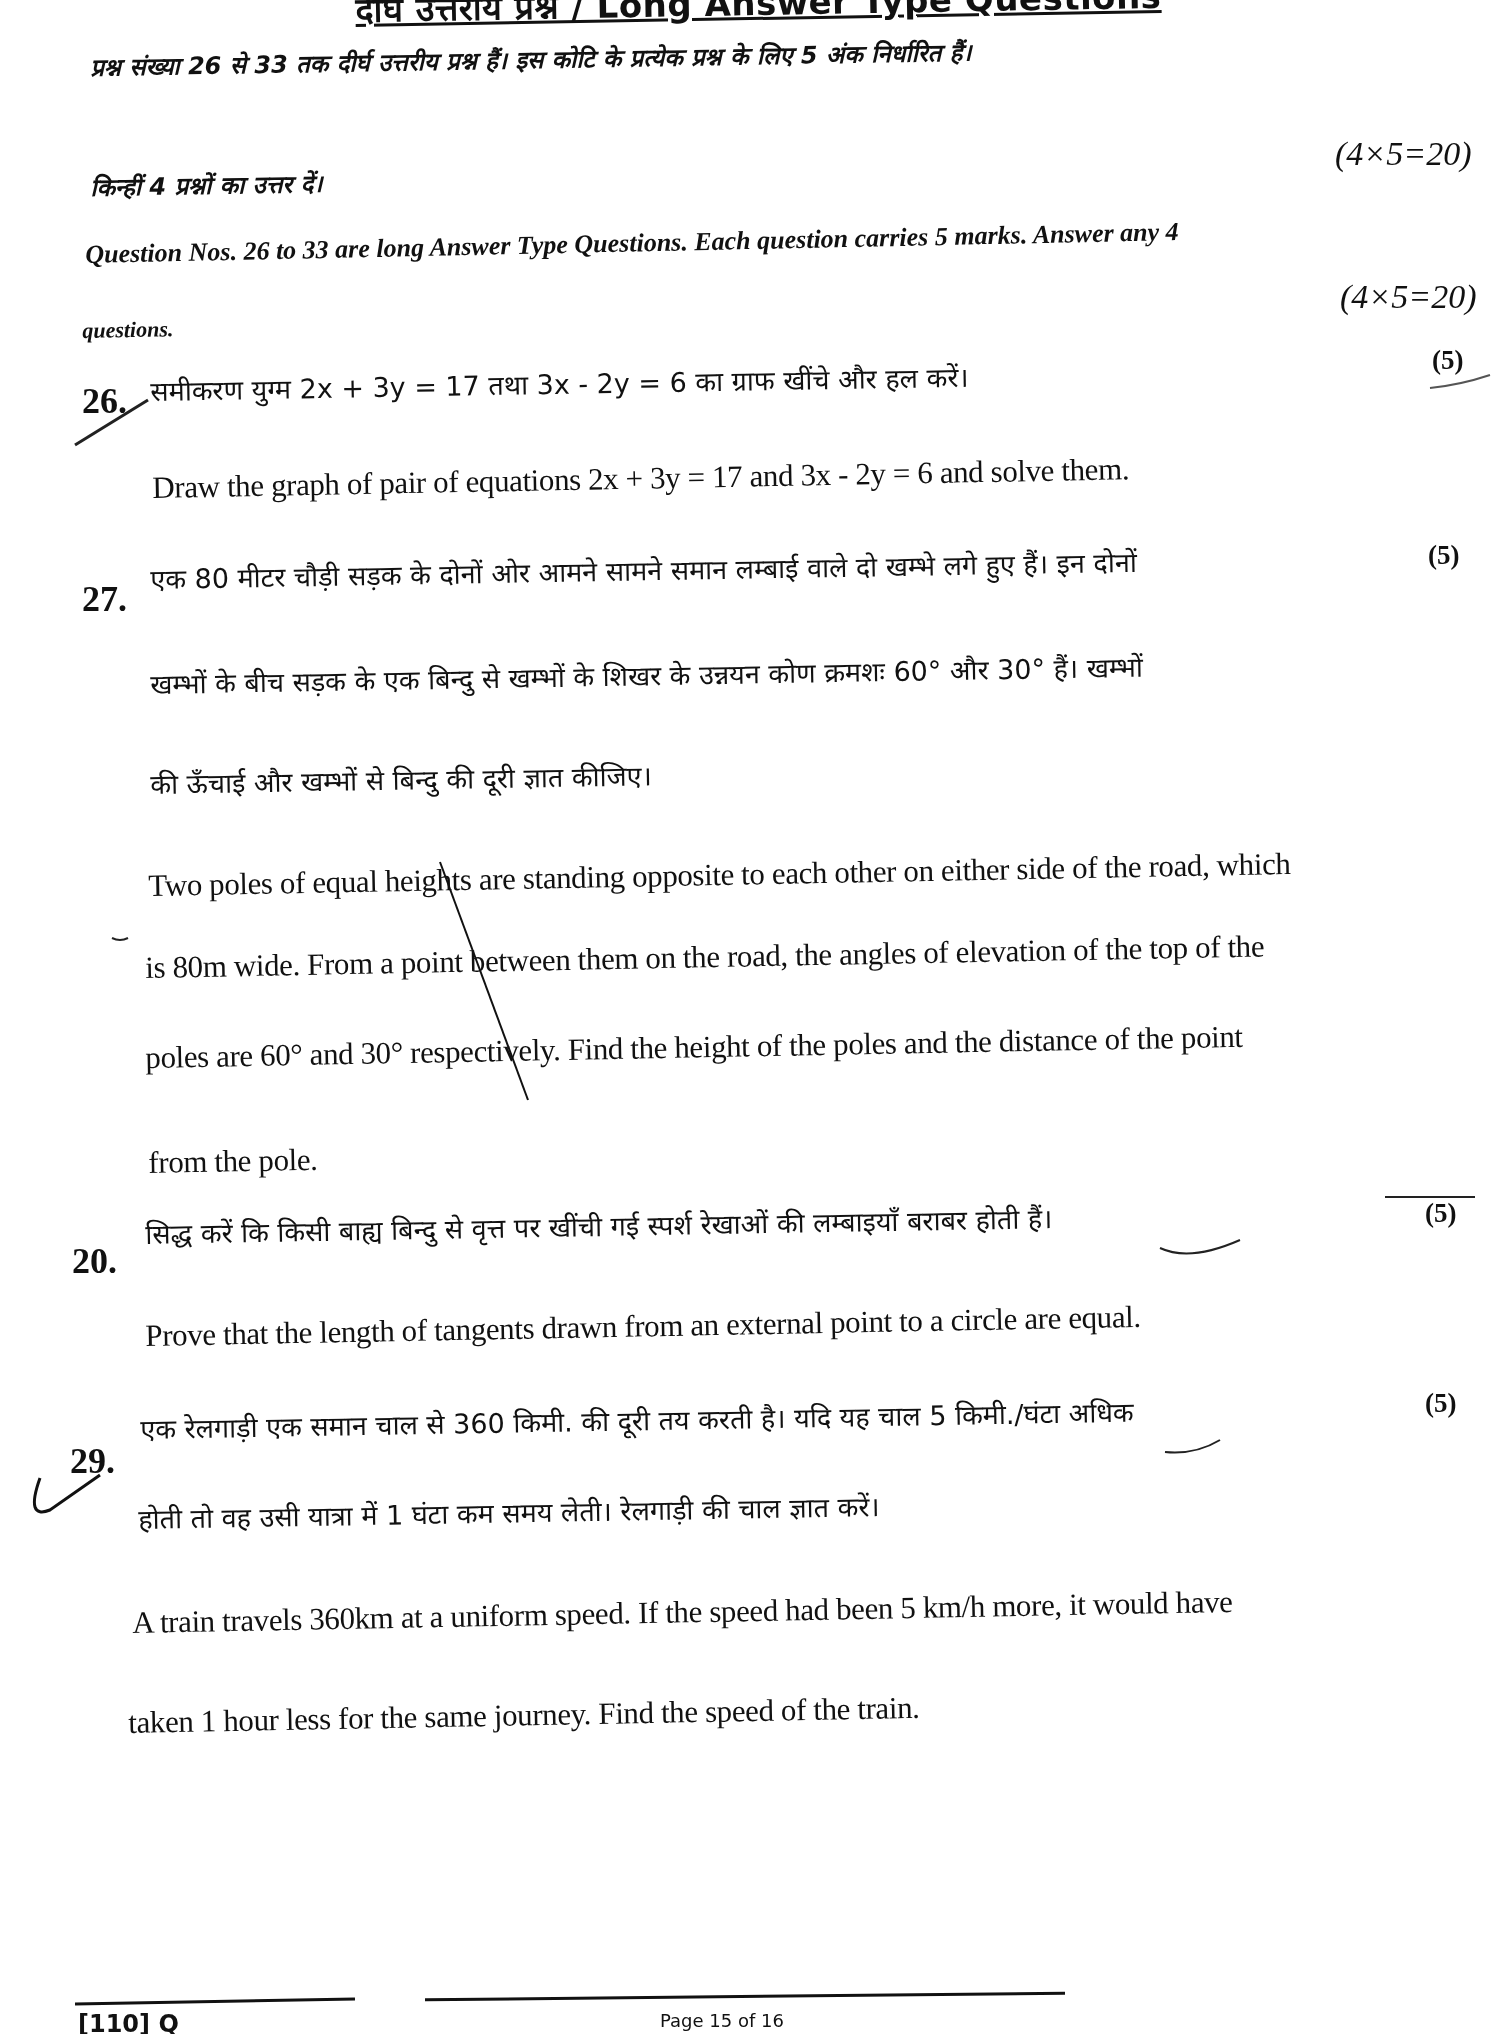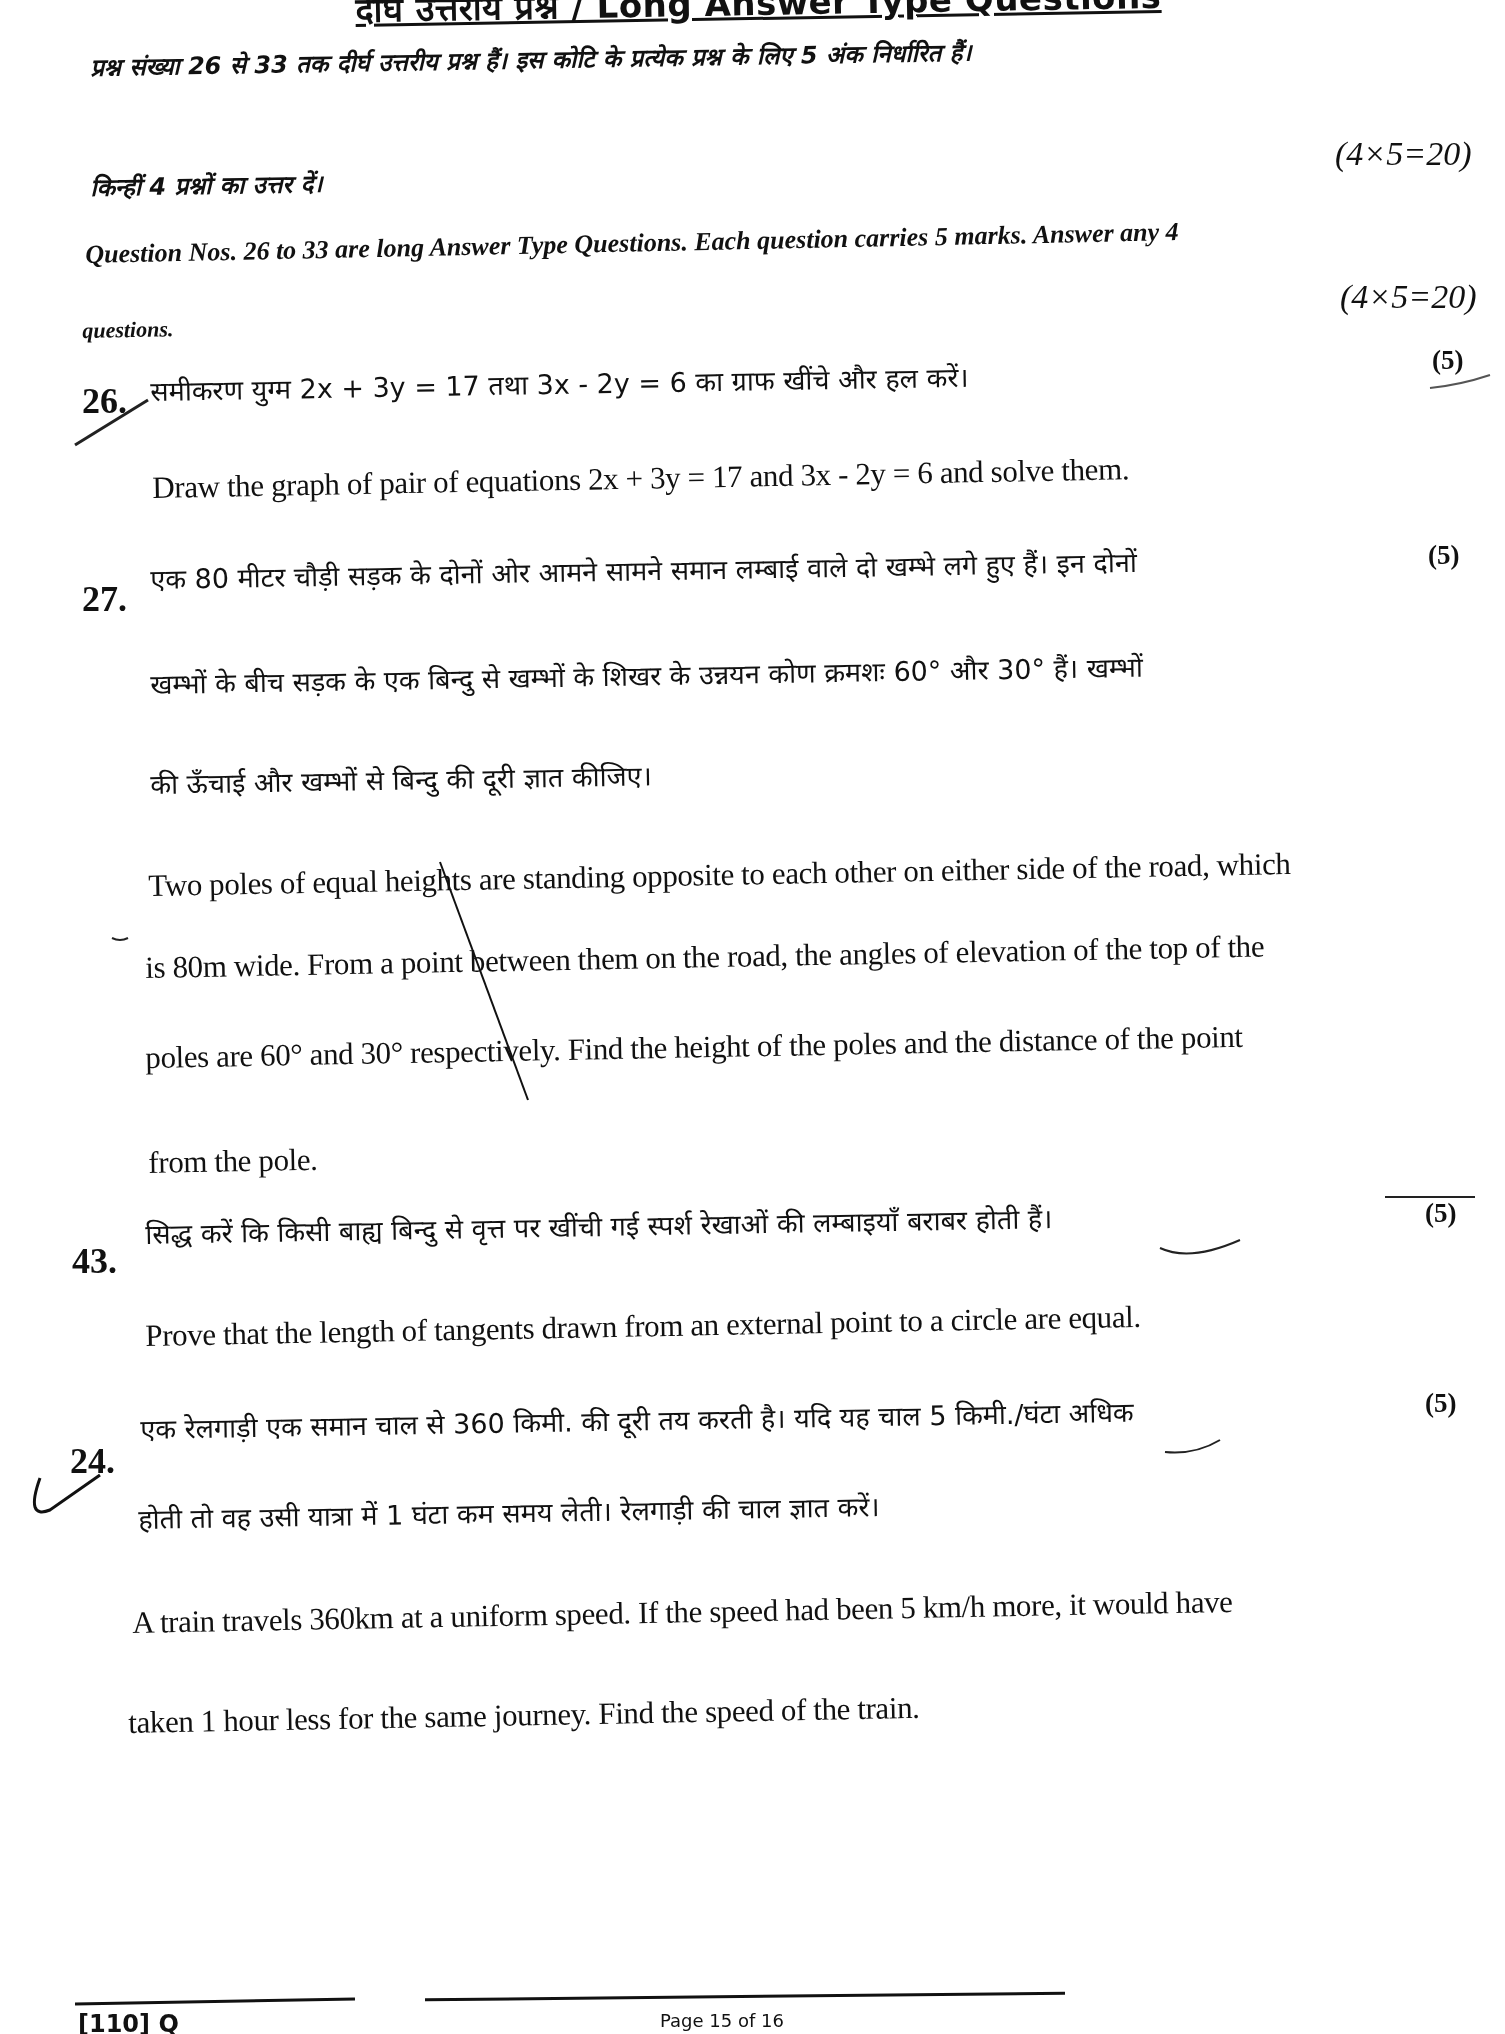--- a/index.html
+++ b/index.html
@@ -48,28 +48,28 @@
     <div class="abs serif mk" style="left:1428px; top:540px;">(5)</div>
     <div class="abs sans qhi" style="left:150px; top:665px;">खम्भों के बीच सड़क के एक बिन्दु से खम्भों के शिखर के उन्नयन कोण क्रमशः 60° और 30° हैं। खम्भों</div>
     <div class="abs sans qhi" style="left:150px; top:765px;">की ऊँचाई और खम्भों से बिन्दु की दूरी ज्ञात कीजिए।</div>
     <div class="abs serif qen" style="left:148px; top:868px;">Two poles of equal heights are standing opposite to each other on either side of the road, which</div>
     <div class="abs serif qen" style="left:145px; top:950px;">is 80m wide. From a point between them on the road, the angles of elevation of the top of the</div>
     <div class="abs serif qen" style="left:145px; top:1040px;">poles are 60° and 30° respectively. Find the height of the poles and the distance of the point</div>
     <div class="abs serif qen" style="left:148px; top:1145px;">from the pole.</div>
   </div>
 
   <div>
-    <div class="abs serif qnum" style="left:72px; top:1240px;">43.</div>
+    <div class="abs serif qnum" style="left:72px; top:1240px;">20.</div>
     <div class="abs sans qhi" style="left:145px; top:1215px;">सिद्ध करें कि किसी बाह्य बिन्दु से वृत्त पर खींची गई स्पर्श रेखाओं की लम्बाइयाँ बराबर होती हैं।</div>
     <div class="abs serif mk" style="left:1425px; top:1198px;">(5)</div>
     <div class="abs serif qen" style="left:145px; top:1318px;">Prove that the length of tangents drawn from an external point to a circle are equal.</div>
   </div>
 
   <div>
-    <div class="abs serif qnum" style="left:70px; top:1440px;">24.</div>
+    <div class="abs serif qnum" style="left:70px; top:1440px;">29.</div>
     <div class="abs sans qhi" style="left:140px; top:1410px;">एक रेलगाड़ी एक समान चाल से 360 किमी. की दूरी तय करती है। यदि यह चाल 5 किमी./घंटा अधिक</div>
     <div class="abs serif mk" style="left:1425px; top:1388px;">(5)</div>
     <div class="abs sans qhi" style="left:138px; top:1500px;">होती तो वह उसी यात्रा में 1 घंटा कम समय लेती। रेलगाड़ी की चाल ज्ञात करें।</div>
     <div class="abs serif qen" style="left:132px; top:1605px;">A train travels 360km at a uniform speed. If the speed had been 5 km/h more, it would have</div>
     <div class="abs serif qen" style="left:128px; top:1705px;">taken 1 hour less for the same journey. Find the speed of the train.</div>
   </div>
 
   <svg class="abs" style="left:0; top:0;" width="1505" height="2034">
     <path d="M75 445 L148 400" stroke="#222" stroke-width="3" fill="none"></path>
     <path d="M1430 388 Q1460 385 1490 375" stroke="#555" stroke-width="2" fill="none"></path>

